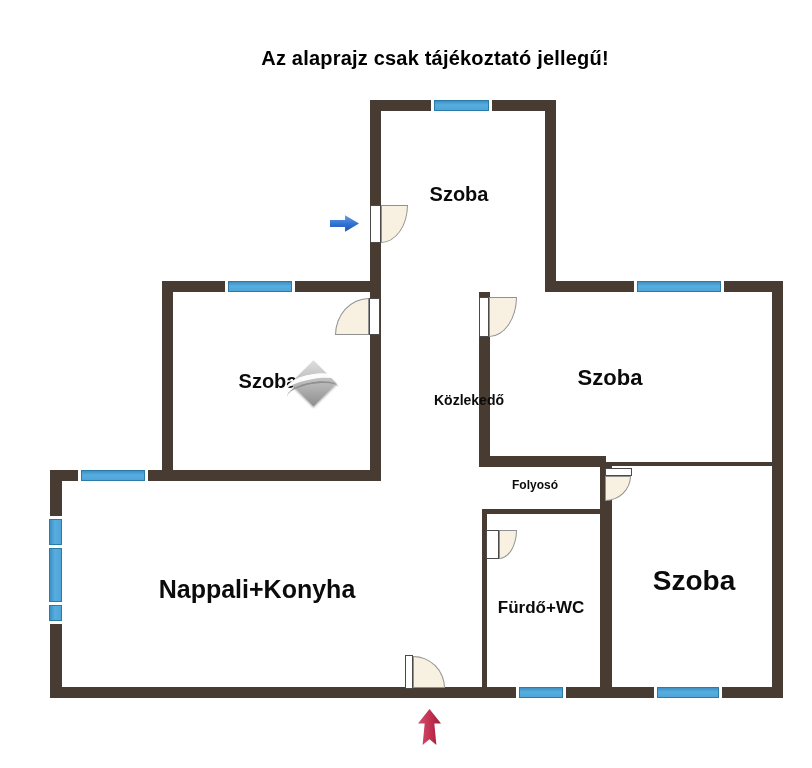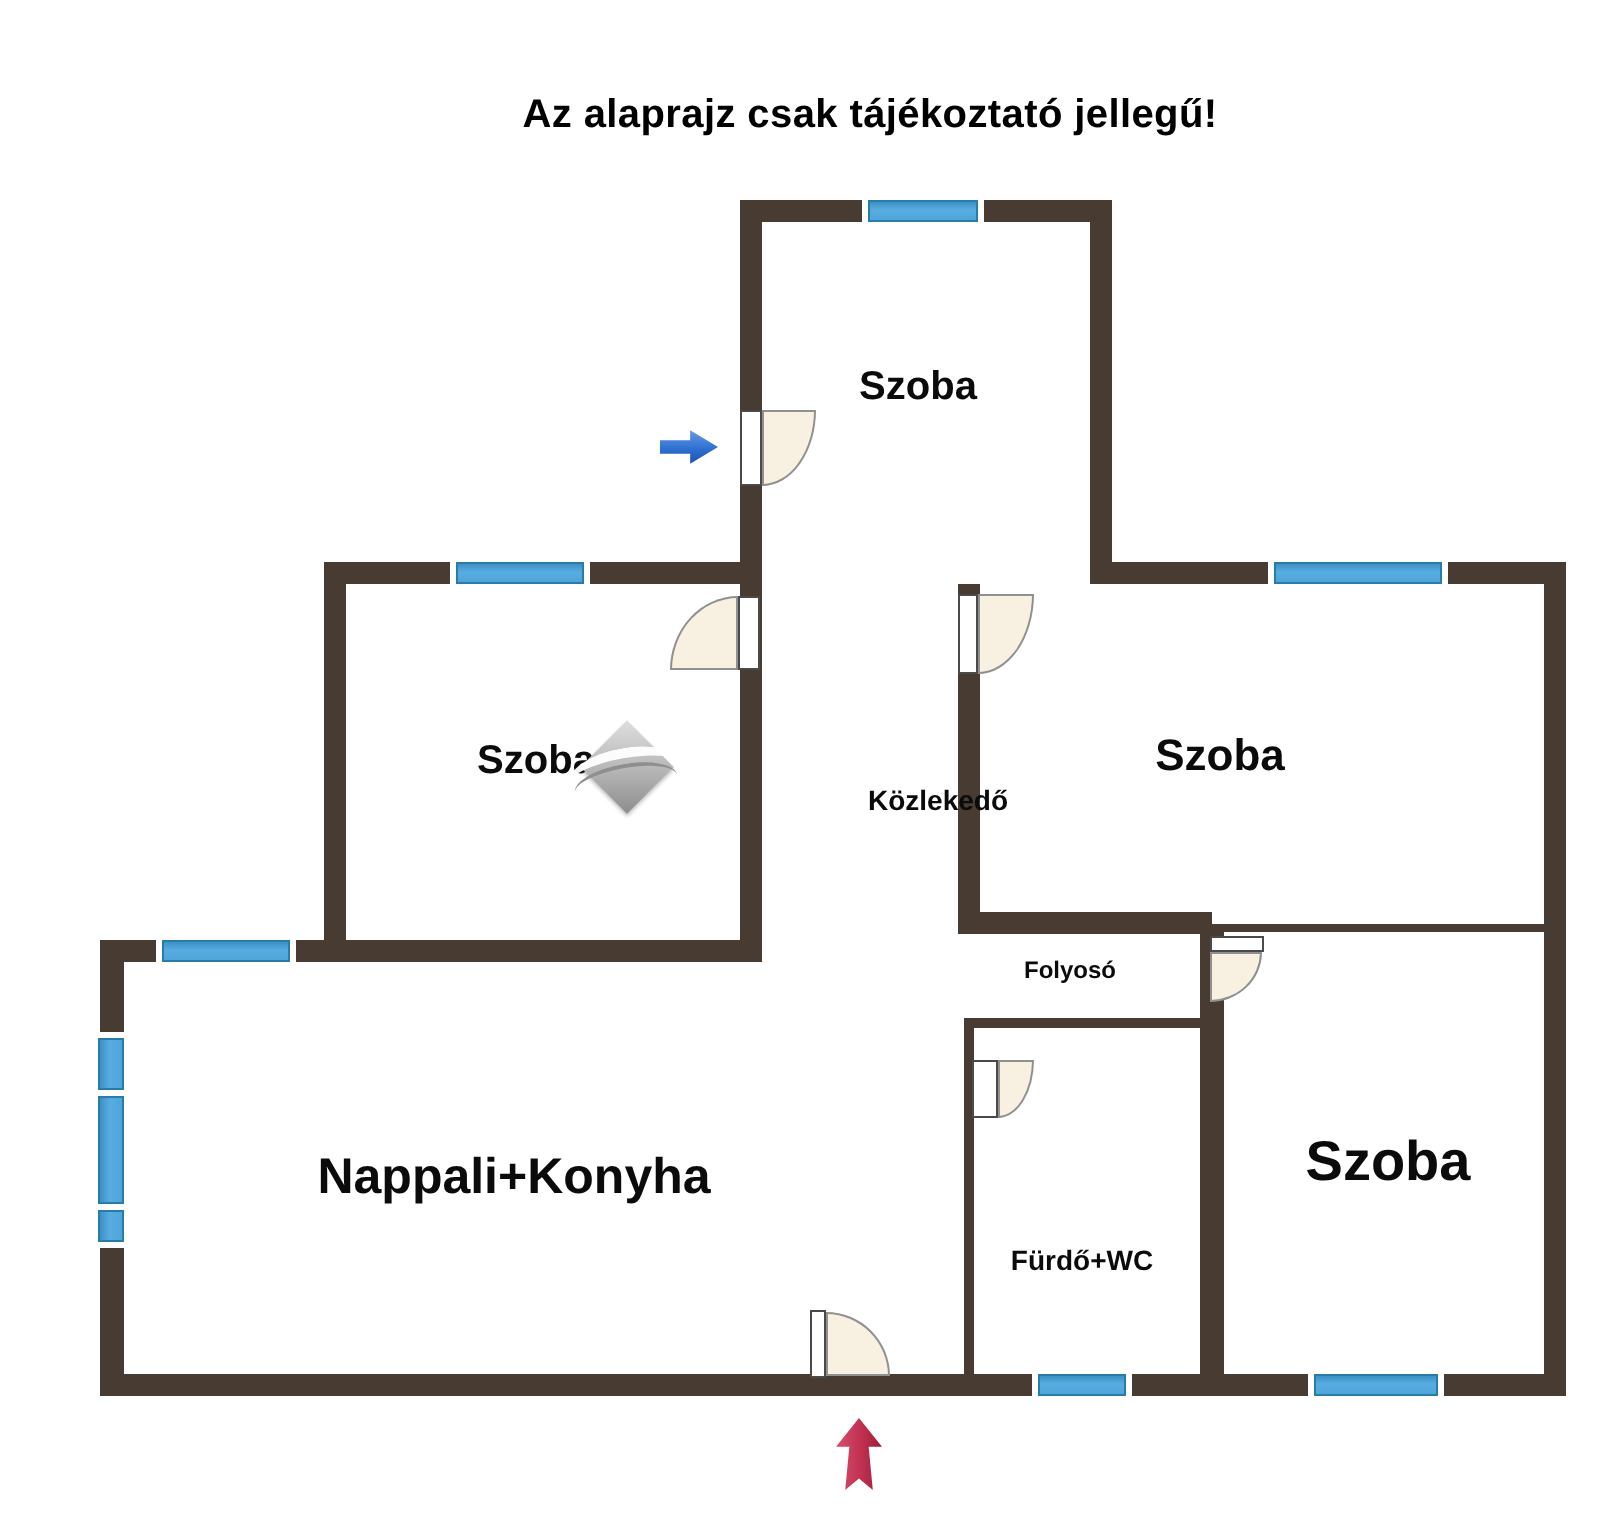--- a/index.html
+++ b/index.html
@@ -139,21 +139,21 @@
   <div class="door-leaf" style="left:405px;top:655px;width:8px;height:34px;"></div>
   <div class="door-arc" style="left:413px;top:656px;width:32px;height:32px;border-radius:0 100% 0 0;"></div>
 
   <div class="rlabel" style="left:459px;top:194px;font-size:20px;">Szoba</div>
   <div class="rlabel" style="left:268px;top:381px;font-size:20px;">Szoba</div>
   <div class="rlabel" style="left:610px;top:378px;font-size:22px;">Szoba</div>
   <div class="rlabel" style="left:694px;top:581px;font-size:28px;">Szoba</div>
   <div class="rlabel" style="left:425px;top:400px;font-size:14px;margin-left:44px;">Közlekedő</div>
   <div class="rlabel" style="left:535px;top:485px;font-size:12px;">Folyosó</div>
   <div class="rlabel" style="left:257px;top:589px;font-size:25px;">Nappali+Konyha</div>
-  <div class="rlabel" style="left:541px;top:608px;font-size:14px;margin-top:22px;">Fürdő+WC</div>
+  <div class="rlabel" style="left:541px;top:608px;font-size:17px;">Fürdő+WC</div>
 
   <div class="wm-diamond">
     <div class="rot"></div>
     <div class="wm-swoosh"></div>
     <div class="wm-swoosh2"></div>
   </div>
 
   <div class="arrow-right"></div>
   <div class="arrow-up"></div>
 

